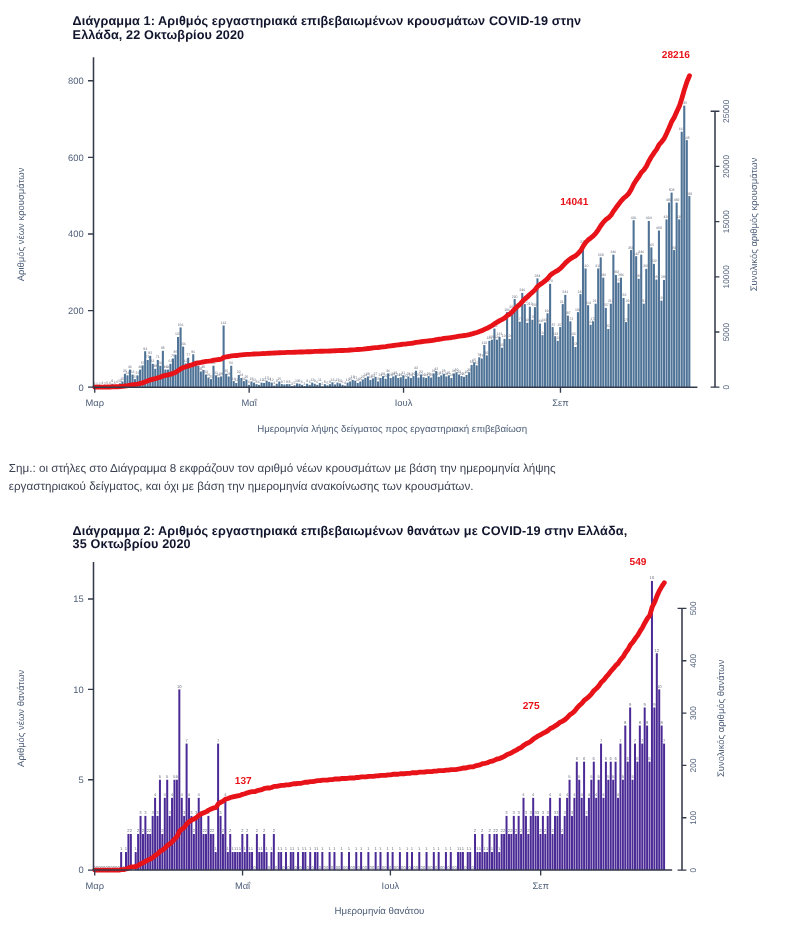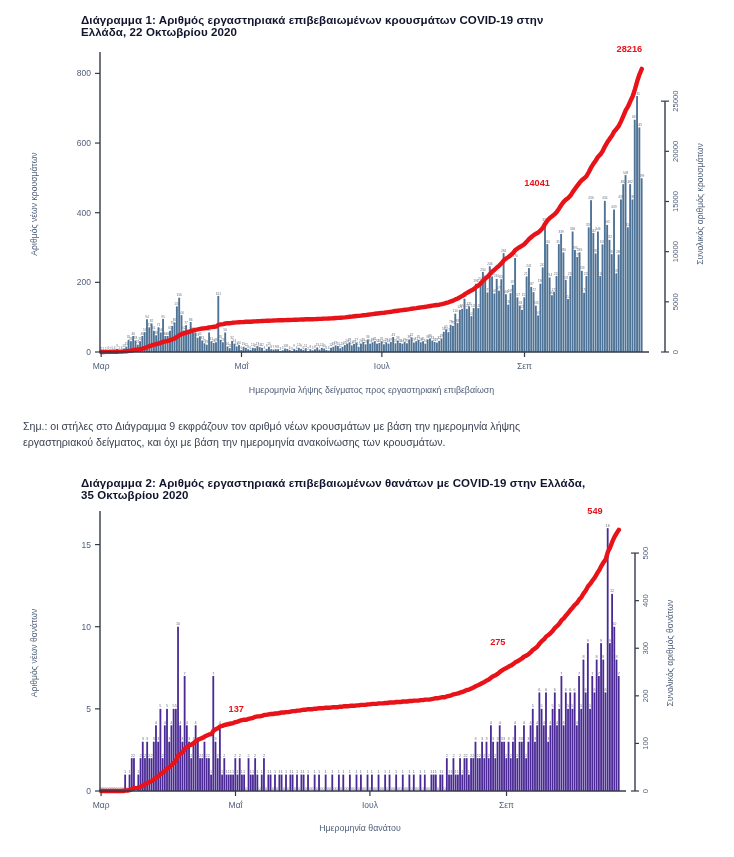--- a/index.html
+++ b/index.html
@@ -1,16 +1,16 @@
 <!DOCTYPE html>
 <html><head>
 <meta charset="utf-8">
 <style>
   html,body{margin:0;padding:0;background:#ffffff;}
-  .page{width:586px;font-family:"Liberation Sans","DejaVu Sans",sans-serif;color:#1a2238;margin-left:15px;}
+  .page{width:586px;font-family:"Liberation Sans","DejaVu Sans",sans-serif;color:#1a2238;}
   .chart-title{font-size:11.5px;font-weight:700;color:#10142c;margin:14px 10px 2px 66px;letter-spacing:.1px;}
   .chart-title2{margin-top:26px;}
   .note{font-size:10.6px;color:#3c4353;line-height:1.55;margin:14px 10px 10px 8px;}
   svg{display:block;}
   text{font-family:"Liberation Sans","DejaVu Sans",sans-serif;}
 </style>
 </head>
 <body>
 
 <div class="page">
@@ -527,21 +527,21 @@
       <line x1="650" y1="161.49152542372883" x2="654" y2="161.49152542372883" stroke="#333a4a" stroke-width="1.2"></line>
       <text x="663" y="161.49152542372883" font-size="7.6" fill="#50607a" text-anchor="middle" transform="rotate(-90 663 161.49152542372883)">15000</text>
       <line x1="650" y1="111.32203389830511" x2="654" y2="111.32203389830511" stroke="#333a4a" stroke-width="1.2"></line>
       <text x="663" y="111.32203389830511" font-size="7.6" fill="#50607a" text-anchor="middle" transform="rotate(-90 663 111.32203389830511)">20000</text>
       <line x1="650" y1="61.152542372881356" x2="654" y2="61.152542372881356" stroke="#333a4a" stroke-width="1.2"></line>
       <text x="663" y="61.152542372881356" font-size="7.6" fill="#50607a" text-anchor="middle" transform="rotate(-90 663 61.152542372881356)">25000</text>
       <text x="688" y="164" font-size="8.6" fill="#50607a" text-anchor="middle" transform="rotate(-90 688 164)">Συνολικός αριθμός κρουσμάτων</text>
       <text x="614.4" y="12.4" font-size="9.2" font-weight="bold" fill="#e81219" text-anchor="middle">28216</text>
       <text x="522.1" y="146.2" font-size="9.2" font-weight="bold" fill="#e81219" text-anchor="middle">14041</text>
     </svg>
-  <p class="note">Σημ.: οι στήλες στο Διάγραμμα 9 εκφράζουν τον αριθμό νέων κρουσμάτων με βάση την ημερομηνία λήψης εργαστηριακού δείγματος, και όχι με βάση την ημερομηνία ανακοίνωσης των κρουσμάτων.</p>
+  <p class="note">Σημ.: οι στήλες στο Διάγραμμα 8 εκφράζουν τον αριθμό νέων κρουσμάτων με βάση την ημερομηνία λήψης εργαστηριακού δείγματος, και όχι με βάση την ημερομηνία ανακοίνωσης των κρουσμάτων.</p>
   <h2 class="chart-title chart-title2">Διάγραμμα 2: Αριθμός εργαστηριακά επιβεβαιωμένων θανάτων με COVID-19 στην Ελλάδα, 35 Οκτωβρίου 2020</h2>
   <svg width="734" height="344" viewBox="0 0 734 344">
       <g>
         <rect x="109.24" y="271.57" width="1.81" height="16.43" fill="#4b2a96"></rect>
         <rect x="113.64" y="271.57" width="1.81" height="16.43" fill="#4b2a96"></rect>
         <rect x="115.85" y="255.14" width="1.81" height="32.86" fill="#4b2a96"></rect>
         <rect x="118.05" y="255.14" width="1.81" height="32.86" fill="#4b2a96"></rect>
         <rect x="122.46" y="271.57" width="1.81" height="16.43" fill="#4b2a96"></rect>
         <rect x="124.66" y="255.14" width="1.81" height="32.86" fill="#4b2a96"></rect>
         <rect x="126.86" y="238.71" width="1.81" height="49.29" fill="#4b2a96"></rect>

